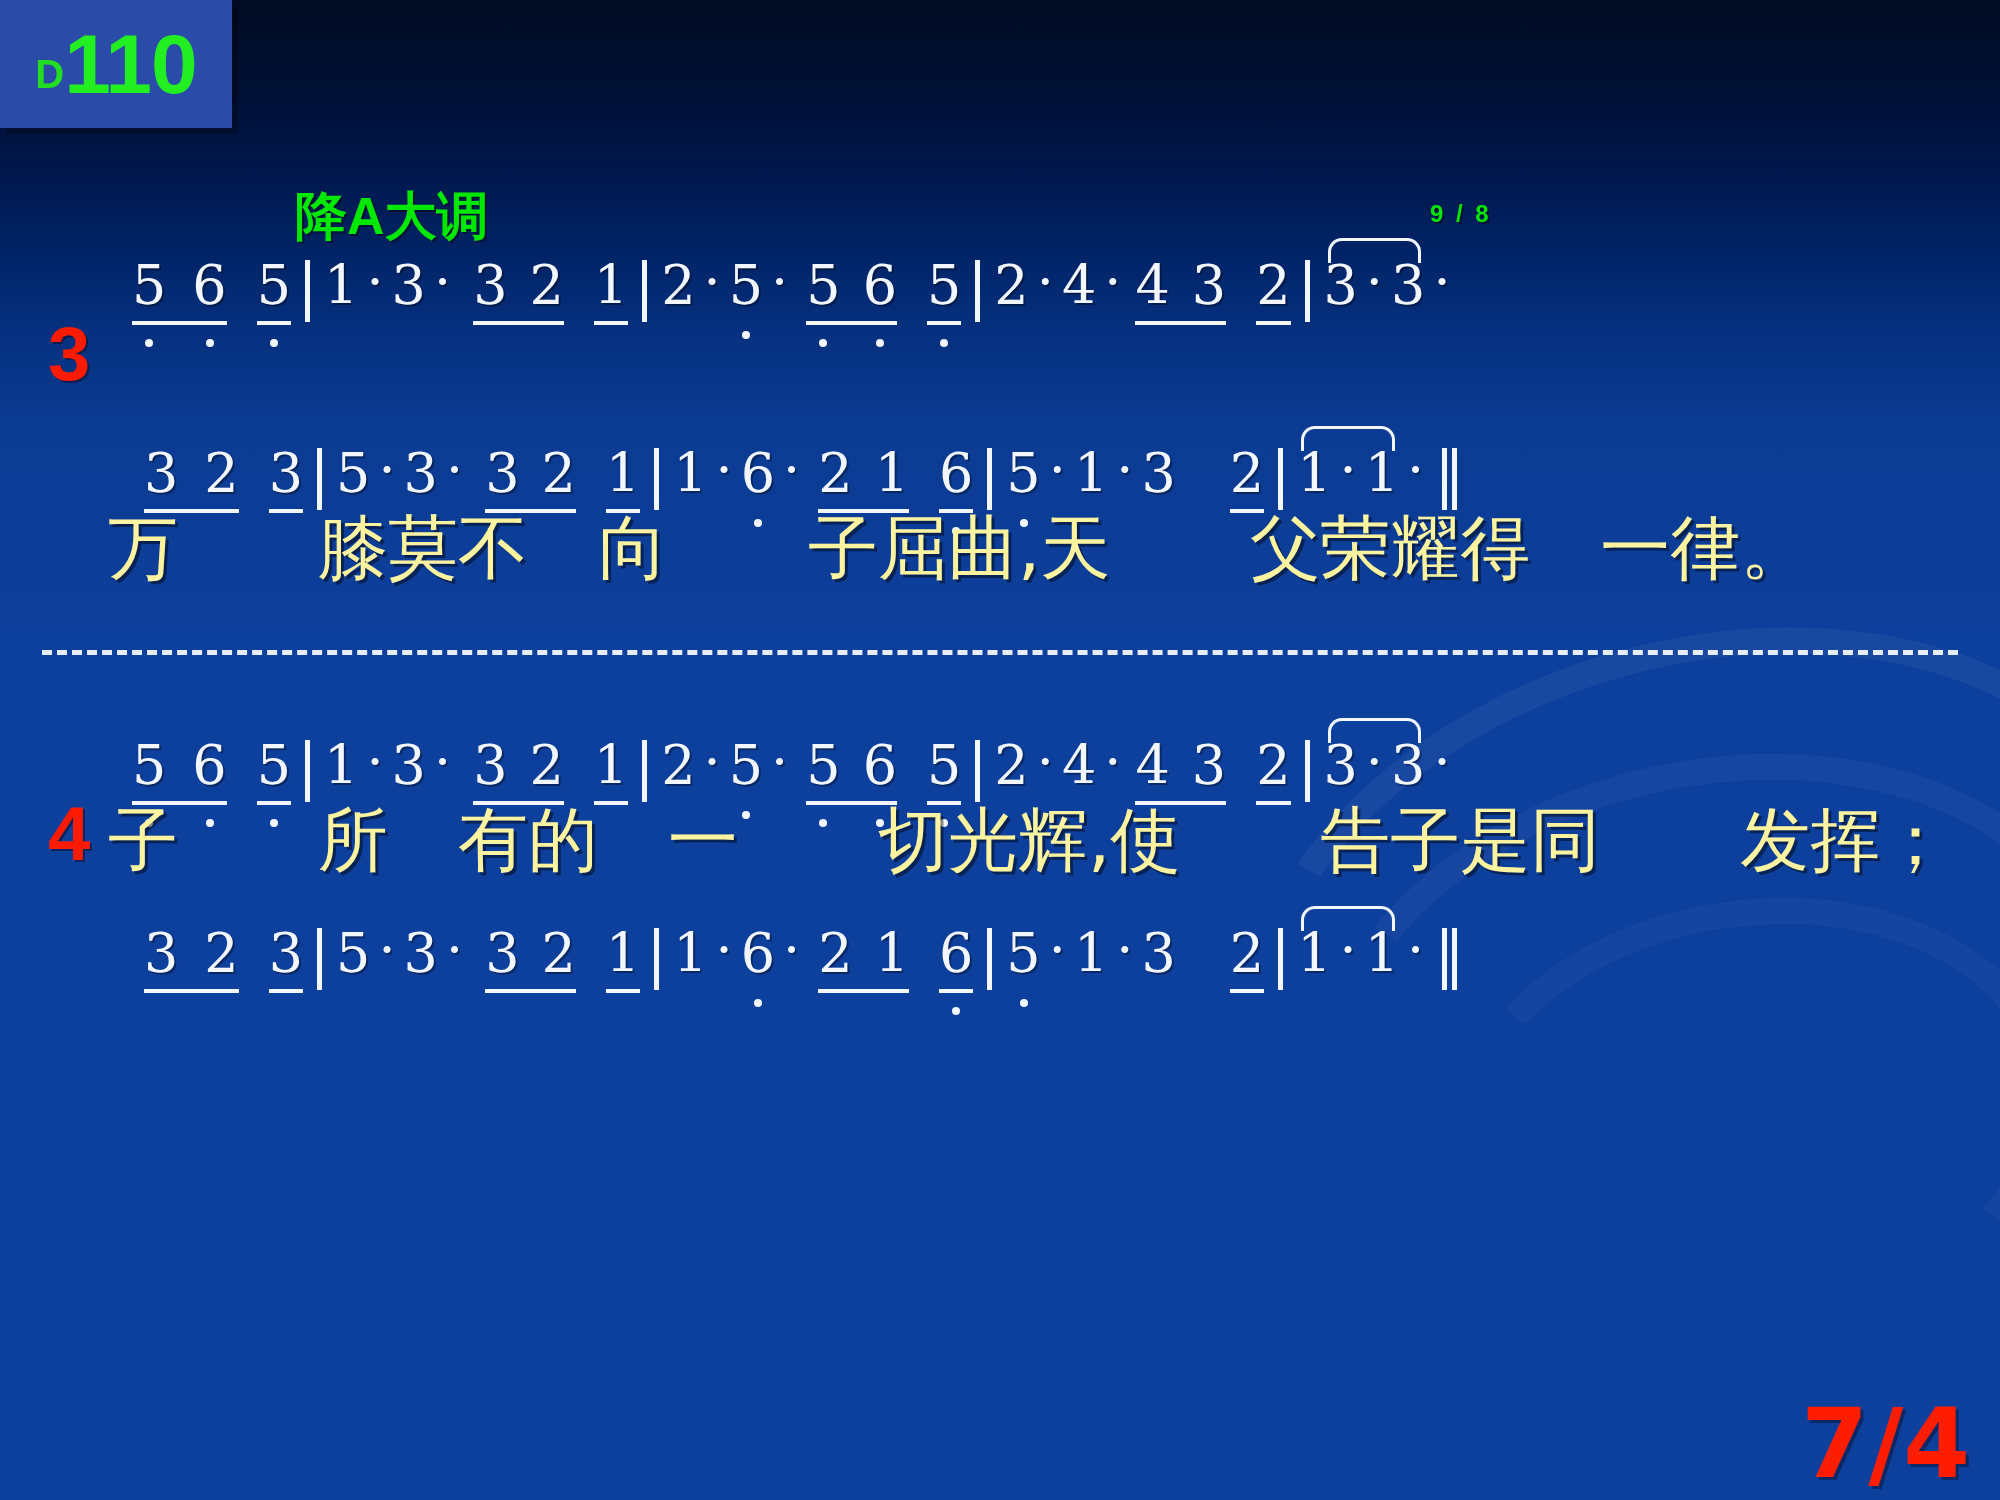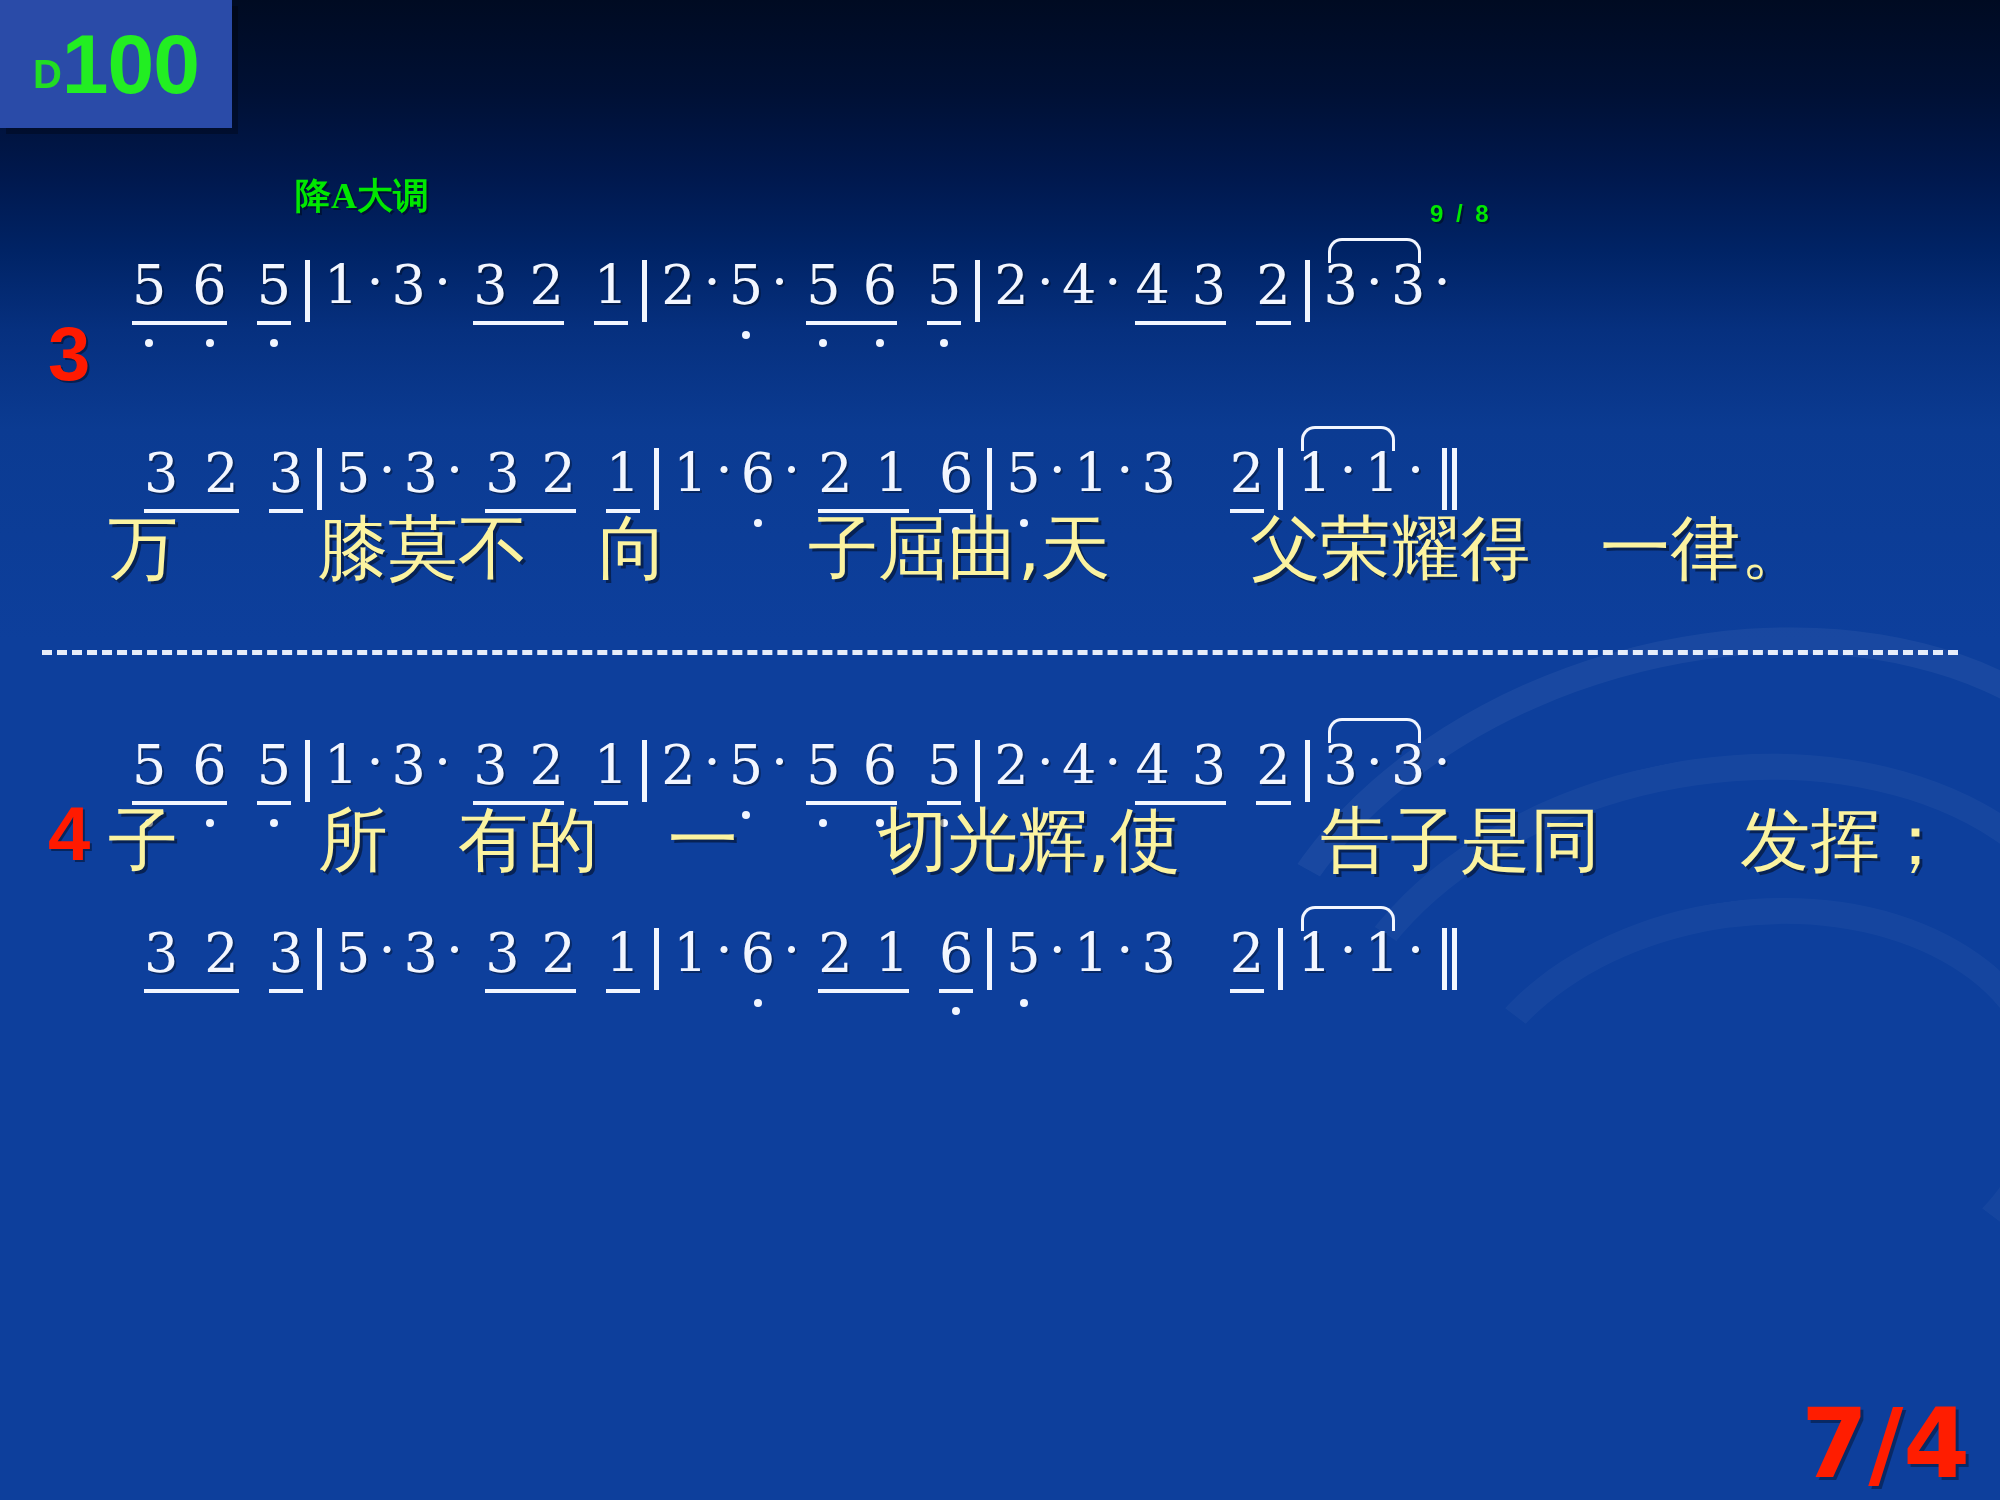--- a/index.html
+++ b/index.html
@@ -51,22 +51,22 @@
     letter-spacing:2px;
   }
   #title .t2{
     font-family:"DejaVu Serif","Liberation Serif",serif;
     font-style:italic;font-weight:700;font-size:78px;color:#ffef00;
     text-shadow:3px 3px 0 rgba(0,0,0,0.55);
     letter-spacing:4px;
   }
 
   
-  #keysig{position:absolute;left:295px;top:172px;color:#00e800;font-size:36px;font-weight:700;
-          font-family:Liberation Serif, serif;text-shadow:2px 2px 0 rgba(0,0,0,.4);}
+  #keysig{position:absolute;left:295px;top:182px;color:#00e800;font-size:52px;font-weight:700;
+          font-family:Liberation Sans, sans-serif;text-shadow:2px 2px 0 rgba(0,0,0,.4);}
   #meter{position:absolute;left:1430px;top:200px;color:#00e800;font-size:24px;font-weight:700;
           font-family:"Liberation Sans",sans-serif;letter-spacing:3px;text-shadow:2px 2px 0 rgba(0,0,0,.4);}
 
   
   .system{position:absolute;left:0;width:2000px;}
   .noteline{
     position:relative;height:74px;
     font-family:"DejaVu Serif","Liberation Serif",serif;
     color:#f2f6ff;font-size:54px;white-space:nowrap;
     text-shadow:2px 2px 0 rgba(0,0,0,0.35);
@@ -127,21 +127,21 @@
 <body>
 
 <div id="slide">
 
   <div class="swoosh sw1"></div>
   <div class="swoosh sw2"></div>
   <div class="swoosh sw3"></div>
 
   <div id="badge">
     <span class="pre">D</span>
-    <span class="num">100</span>
+    <span class="num">110</span>
   </div>
 
 
   <div id="keysig">降A大调</div>
   <div id="meter">9 / 8</div>
 
   <div class="system" style="top:240px">
 
     <div class="noteline">
       <div class="inner">

